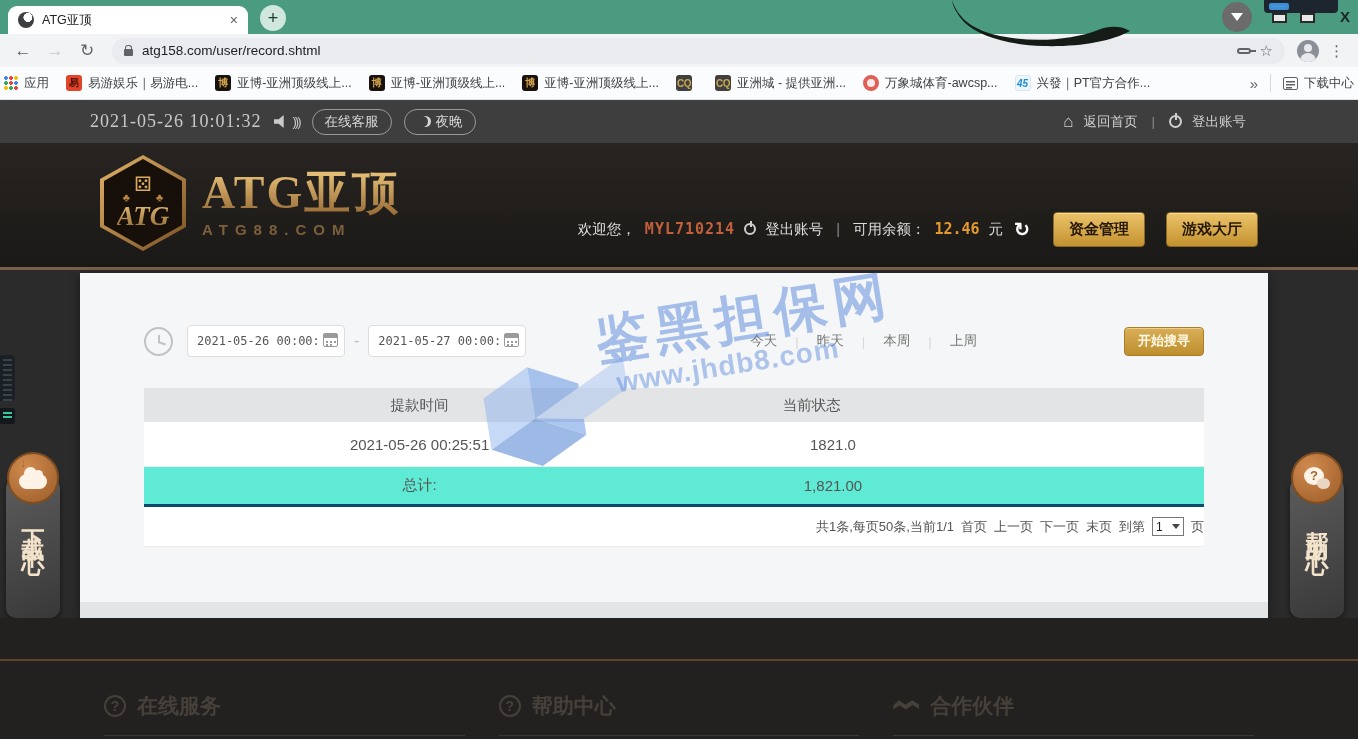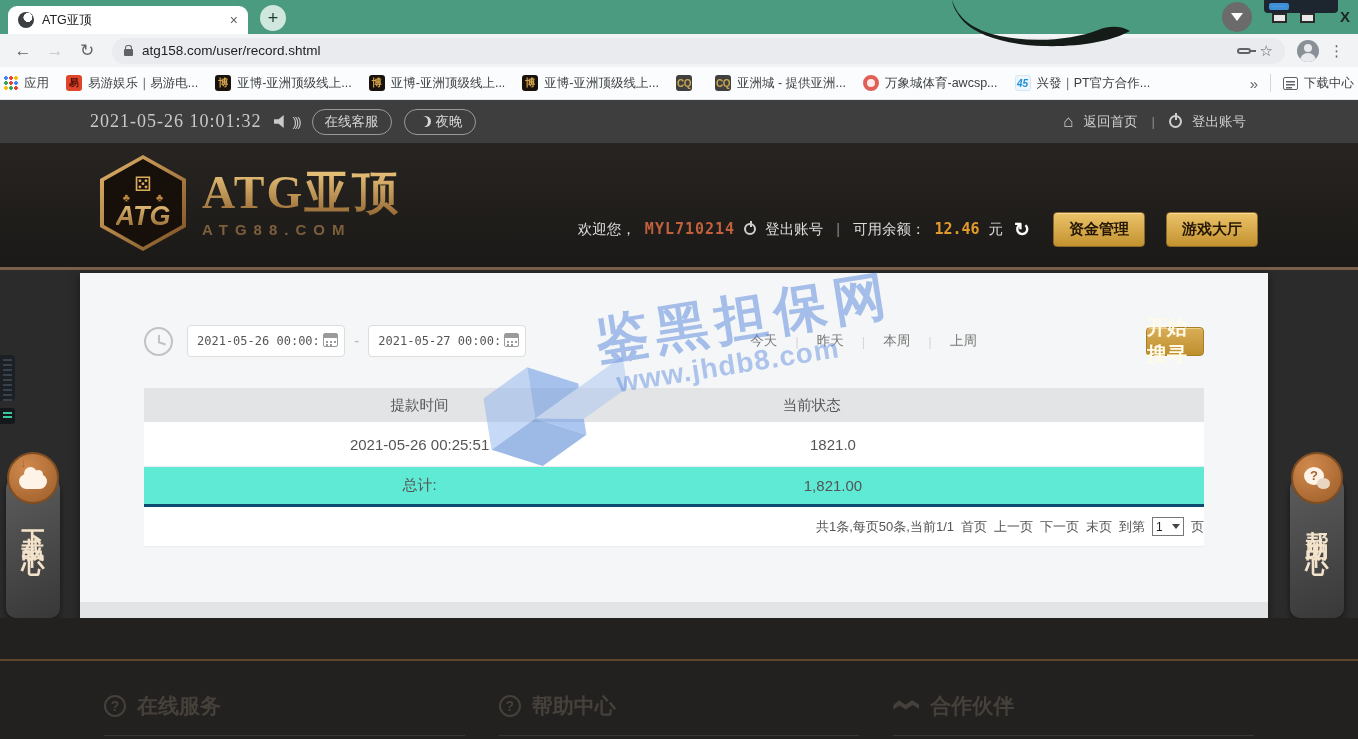--- a/index.html
+++ b/index.html
@@ -65,21 +65,21 @@
   .pwr::after{content:"";position:absolute;left:4px;top:-4px;width:2px;height:7px;background:#cfcfcf}
   .sep{color:#8a8a8a;margin:0 4px}
 
   
   .siteheader{position:absolute;top:143px;left:0;right:0;height:127px;background:linear-gradient(#272421,#1b1917);border-bottom:3px solid #7a5f49}
   .logo{position:absolute;left:100px;top:12px;display:flex;align-items:center;gap:16px}
   .hex{width:86px;height:96px;position:relative;background:linear-gradient(135deg,#e2b36a,#7a4f22);clip-path:polygon(50% 0,100% 25%,100% 75%,50% 100%,0 75%,0 25%)}
   .hex-in{position:absolute;inset:4px;background:#160f0a;clip-path:polygon(50% 0,100% 25%,100% 75%,50% 100%,0 75%,0 25%);display:flex;flex-direction:column;align-items:center;justify-content:center;color:#cb9c54;gap:0}
   .hex-dice{font-size:20px;line-height:1;color:#d9ab5e}
   .hex-clubs{font-size:11px;letter-spacing:26px;margin-left:26px;line-height:.6;color:#b9873f}
-  .hex-atg{font-family:Liberation Sans, sans-serif;font-style:italic;font-weight:bold;font-size:27px;background:linear-gradient(#ecc67e,#8a5f2c);-webkit-background-clip:text;background-clip:text;color:transparent}
+  .hex-atg{font-family:Liberation Serif, serif;font-style:italic;font-weight:bold;font-size:27px;background:linear-gradient(#ecc67e,#8a5f2c);-webkit-background-clip:text;background-clip:text;color:transparent}
   .logo-txt{display:flex;flex-direction:column}
   .logo-main{font-size:46px;font-weight:bold;font-family:"Liberation Serif",serif;background:linear-gradient(#eec87e,#8f6330);-webkit-background-clip:text;background-clip:text;color:transparent;letter-spacing:2px;line-height:1.1}
   .logo-dom{font-size:15px;font-weight:bold;color:#7d5f3c;letter-spacing:7px;margin-top:2px}
   .account{position:absolute;right:100px;top:70px;height:32px;display:flex;align-items:center;gap:9px;color:#ddd;font-size:14.5px;white-space:nowrap}
   .uname{font-family:"DejaVu Sans Mono",monospace;font-weight:bold;color:#c2603c;font-size:15px;letter-spacing:1px}
   .pwr2{width:12px;height:12px;border:2px solid #cfcfcf;border-radius:50%;position:relative}
   .pwr2::after{content:"";position:absolute;left:3.5px;top:-4px;width:2px;height:6px;background:#cfcfcf}
   .bal-num{font-family:"DejaVu Sans Mono",monospace;font-weight:bold;color:#e39a2d;font-size:15px}
   .refresh{color:#fff;font-size:19px;font-weight:bold;margin:0 2px}
   .goldbtn{background:linear-gradient(#ecc36a,#c3922f);color:#241804;font-weight:bold;font-size:15px;padding:7px 15px;border-radius:4px;border:1px solid #8a6a2a;margin-left:12px;box-shadow:inset 0 1px 0 #f7dc9a}
@@ -91,21 +91,21 @@
   .clock{width:29px;height:29px;border:2px solid #c2c2c2;border-radius:50%;position:relative;margin-right:14px;flex:none}
   .clock::before{content:"";position:absolute;left:12px;top:6px;width:2px;height:8px;background:#c2c2c2}
   .clock::after{content:"";position:absolute;left:12px;top:12px;width:8px;height:2px;background:#c2c2c2;transform:rotate(18deg);transform-origin:left}
   .dinput{width:158px;height:32px;border:1px solid #ddd;border-radius:4px;background:#fff;font-family:"DejaVu Sans Mono",monospace;font-size:12px;color:#555;padding:0 26px 0 9px;outline:none}
   .dwrap{position:relative;display:flex;align-items:center}
   .cal{position:absolute;right:7px;top:8px;width:15px;height:14px;border:1.5px solid #9a9a9a;border-radius:2px;background:linear-gradient(#9a9a9a 0 0) 0 0/100% 4px no-repeat,radial-gradient(circle 1px at 3px 8px,#9a9a9a 97%,transparent),radial-gradient(circle 1px at 7px 8px,#9a9a9a 97%,transparent),radial-gradient(circle 1px at 11px 8px,#9a9a9a 97%,transparent),radial-gradient(circle 1px at 3px 11px,#9a9a9a 97%,transparent),radial-gradient(circle 1px at 7px 11px,#9a9a9a 97%,transparent)}
   .dash{color:#bbb;margin:0 9px}
   .quick{display:flex;align-items:center;margin-left:206px;font-size:13.5px;color:#777}
   .qlink{padding:0 18px}
   .qsep{color:#d8d8d8}
-  .searchbtn{margin-left:auto;width:58px;height:29px;background:linear-gradient(#d9ae57,#bf8f2e);border:1px solid #a87e26;border-radius:4px;color:#fffbe8;font-weight:bold;font-size:20px;display:flex;align-items:center;justify-content:center;box-shadow:inset 0 1px 0 #ecd08c}
+  .searchbtn{margin-left:auto;width:80px;height:29px;background:linear-gradient(#d9ae57,#bf8f2e);border:1px solid #a87e26;border-radius:4px;color:#fffbe8;font-weight:bold;font-size:13px;display:flex;align-items:center;justify-content:center;box-shadow:inset 0 1px 0 #ecd08c}
 
   .tbl{position:absolute;left:64px;width:1060px;top:115px;font-size:15px;color:#555}
   .trow{display:flex;align-items:center}
   .thead{height:34px;background:#e3e4e5;font-size:14.5px}
   .c1{width:52%;text-align:center}.c2{width:26%;text-align:center}.c3{width:22%;text-align:center}
   .drow{height:45px;background:#fff;border-bottom:1px solid #ececec}
   .tot{height:40px;background:#5eead4;border-bottom:3px solid #0c4a6e}
   .pager{height:40px;display:flex;align-items:center;justify-content:flex-end;font-size:13px;color:#555;gap:7px;background:#fff;border-bottom:1px solid #ececec}
   .psel{display:inline-flex;align-items:center;justify-content:space-between;width:32px;height:19px;border:1px solid #777;background:#fff;padding:0 3px;font-size:12px;color:#222}
   .psel i{width:0;height:0;border-left:4px solid transparent;border-right:4px solid transparent;border-top:5px solid #444}

